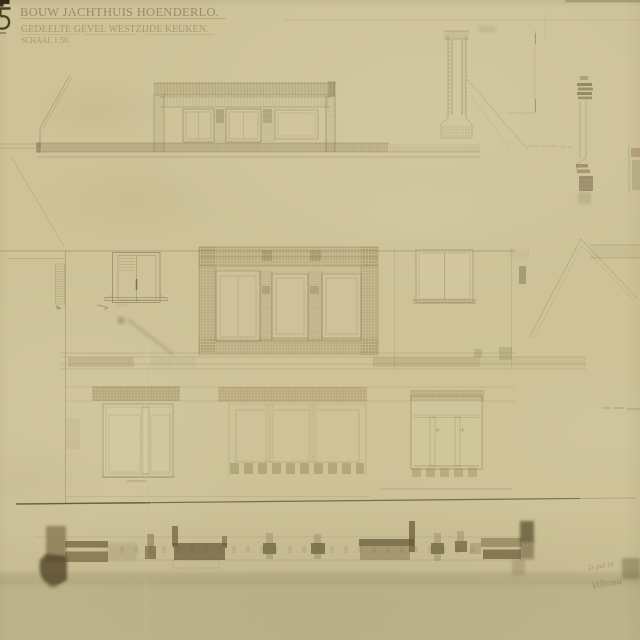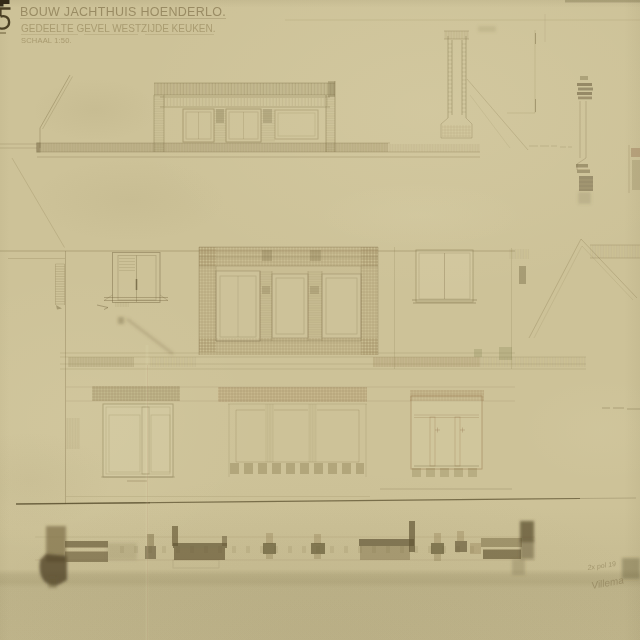--- a/index.html
+++ b/index.html
@@ -1,18 +1,18 @@
 <!DOCTYPE html>
 <html><head>
 <meta charset="utf-8">
 <style>
   html,body{margin:0;padding:0;}
   #paper{position:relative;width:640px;height:640px;overflow:hidden;
     background:#cdc298;
-    font-family:Liberation Sans, sans-serif;}
+    font-family:Liberation Serif, serif;}
   .shade{position:absolute;left:0;top:0;width:640px;height:640px;pointer-events:none;}
 </style>
 </head>
 <body>
 
 <div id="paper">
 
   <div class="shade" style="background:
     radial-gradient(ellipse 420px 260px at 430px 110px, rgba(255,248,218,0.10), rgba(255,248,218,0) 72%),
     radial-gradient(ellipse 260px 220px at 80px 420px, rgba(255,248,218,0.07), rgba(255,248,218,0) 70%),

